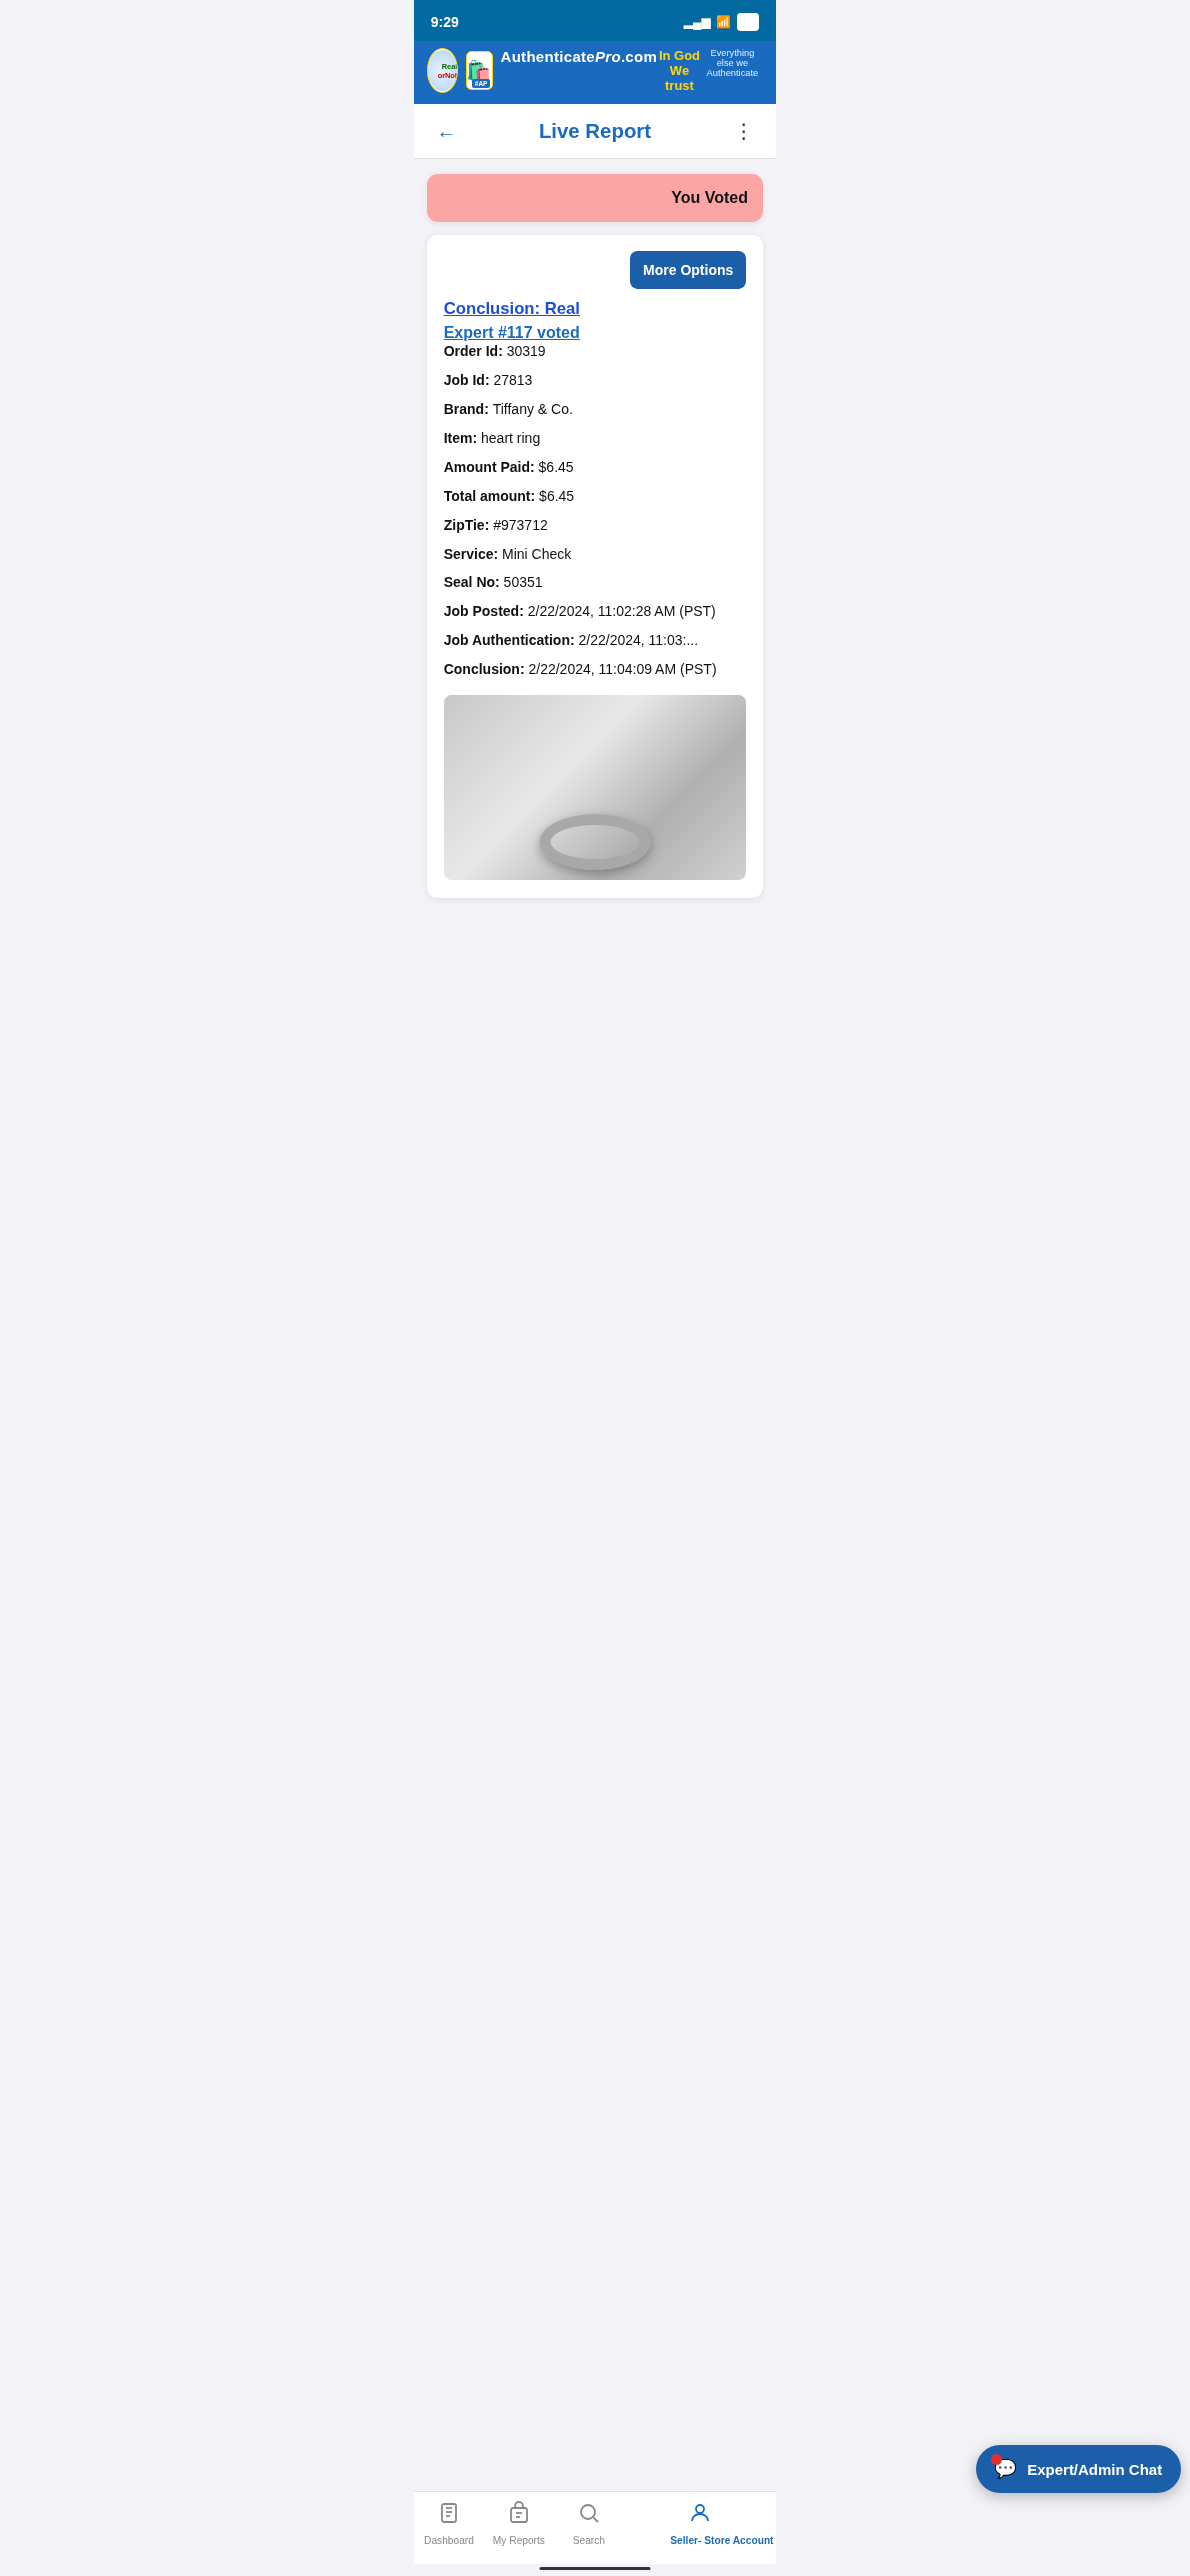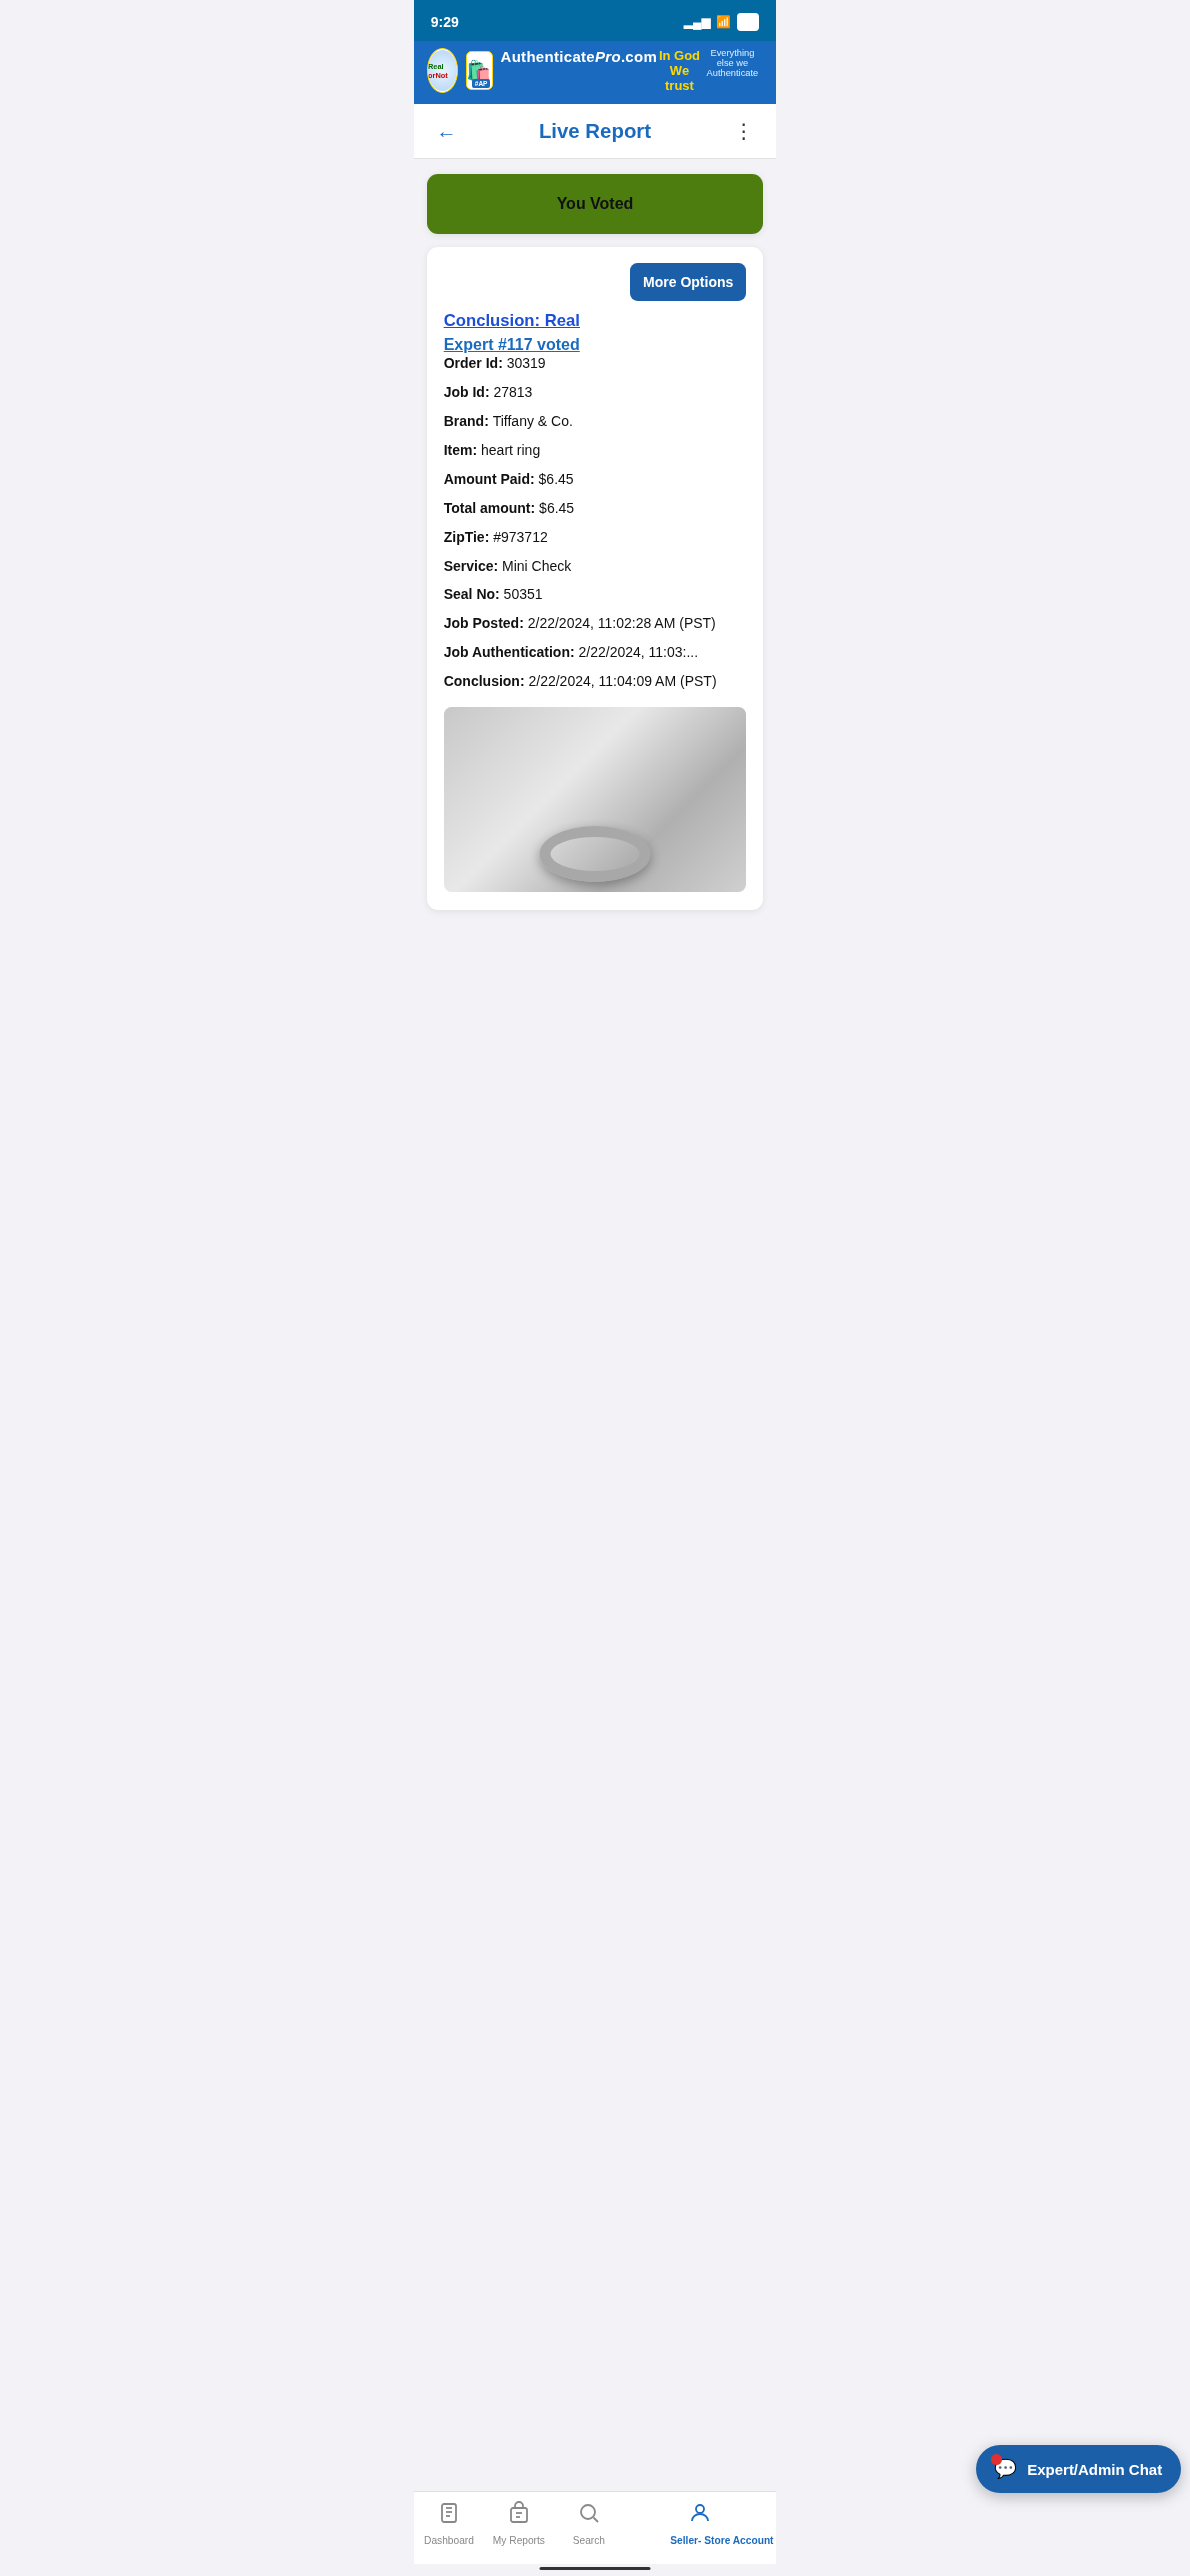--- a/index.html
+++ b/index.html
@@ -76,21 +76,21 @@
       overflow: hidden;
       position: relative;
     }
     .logo-circle-inner {
       width: 34px;
       height: 41px;
       border-radius: 50%;
       background: radial-gradient(circle, #e8f4ff 0%, #b3d4f5 100%);
       display: flex;
       flex-direction: column;
-      align-items: flex-start;
+      align-items: flex-end;
       justify-content: center;
       font-size: 5.6px;
       color: #1a3a6b;
       font-weight: 800;
     }
     .real-not-text {
       font-size: 6.5px;
       font-weight: 900;
       color: #cc0000;
     }
@@ -174,24 +174,24 @@
     
     .content {
       padding: 15px 13px;
       display: flex;
       flex-direction: column;
       gap: 13px;
     }
 
     
     .voted-card {
-      background: #4d7c0f;
+      background: #fca5a5;
       border-radius: 11px;
-      padding: 21px;
-      text-align: center;
+      padding: 15px;
+      text-align: right;
       box-shadow: 0 1.9px 7.4px rgba(0,0,0,0.08);
     }
     .voted-text {
       font-size: 16px;
       font-weight: 700;
       color: #111;
     }
 
     
     .report-card {

